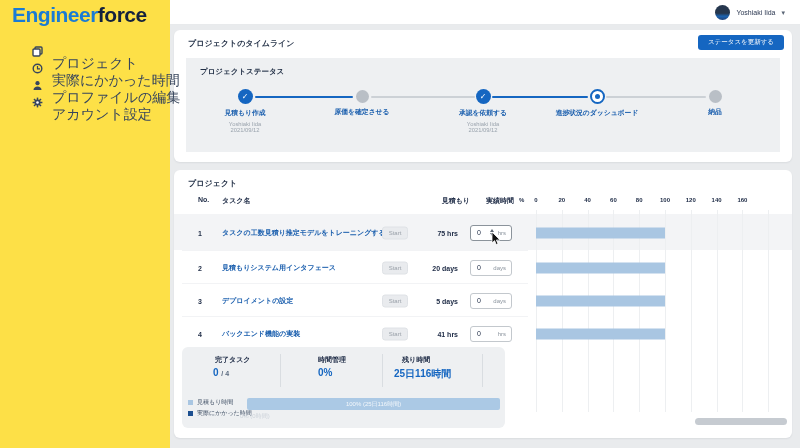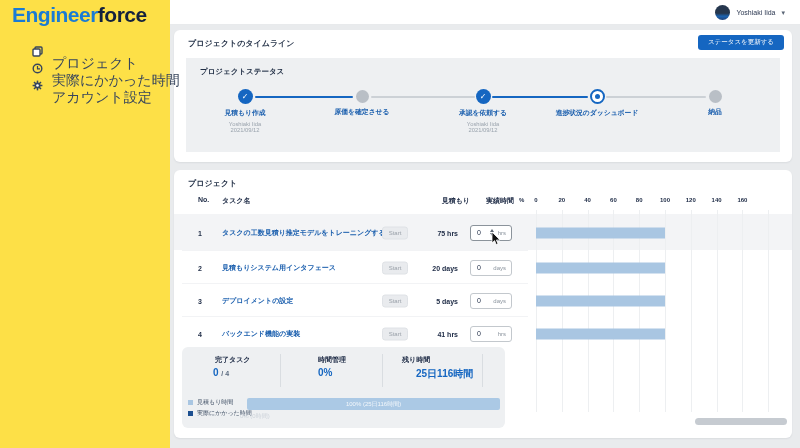--- a/index.html
+++ b/index.html
@@ -111,20 +111,29 @@
           <svg width="11" height="11" viewBox="0 0 11 11">
               <circle cx="5.5" cy="5.5" r="4.3" fill="none" stroke="#37455c" stroke-width="1.4"></circle>
               <path d="M5.5 3v2.8H8" fill="none" stroke="#37455c" stroke-width="1.2"></path>
             </svg>
         </span>
         <span class="nav-label">実際にかかった時間</span>
       </div>
       <div class="nav-item">
         <span class="nav-icon">
           <svg width="11" height="11" viewBox="0 0 11 11">
+              <circle cx="5.5" cy="3.2" r="2.1" fill="#37455c"></circle>
+              <path d="M1.5 10c0-2.2 1.8-3.6 4-3.6s4 1.4 4 3.6z" fill="#37455c"></path>
+            </svg>
+        </span>
+        <span class="nav-label">プロファイルの編集</span>
+      </div>
+      <div class="nav-item">
+        <span class="nav-icon">
+          <svg width="11" height="11" viewBox="0 0 11 11">
               <g stroke="#37455c" stroke-width="1.5">
                 <line x1="5.5" y1="0.6" x2="5.5" y2="10.4"></line>
                 <line x1="0.6" y1="5.5" x2="10.4" y2="5.5"></line>
                 <line x1="2" y1="2" x2="9" y2="9"></line>
                 <line x1="9" y1="2" x2="2" y2="9"></line>
               </g>
               <circle cx="5.5" cy="5.5" r="3" fill="#37455c"></circle>
               <circle cx="5.5" cy="5.5" r="1.3" fill="#fff"></circle>
             </svg>
         </span>
@@ -259,21 +268,21 @@
     </div>
 
     <div class="summary">
       <div class="stat-label" style="left:33px;">完了タスク</div>
       <div class="stat-value" style="left:31px;"><span>0</span> <span class="stat-total">/ 4</span></div>
       <div class="vdiv" style="left:98px;"></div>
       <div class="stat-label" style="left:136px;">時間管理</div>
       <div class="stat-value" style="left:136px;">0%</div>
       <div class="vdiv" style="left:200px;"></div>
       <div class="stat-label" style="left:220px;">残り時間</div>
-      <div class="stat-value" style="left:234px;">25日116時間</div>
+      <div class="stat-value" style="left:212px;">25日116時間</div>
       <div class="vdiv" style="left:300px;"></div>
 
       <div class="legend-item" style="top:51px;">
         <span class="sq light"></span>
         <span class="legend-text">見積もり時間</span>
       </div>
       <div class="legend-item" style="top:62px;">
         <span class="sq dark"></span>
         <span class="legend-text">実際にかかった時間</span>
       </div>

